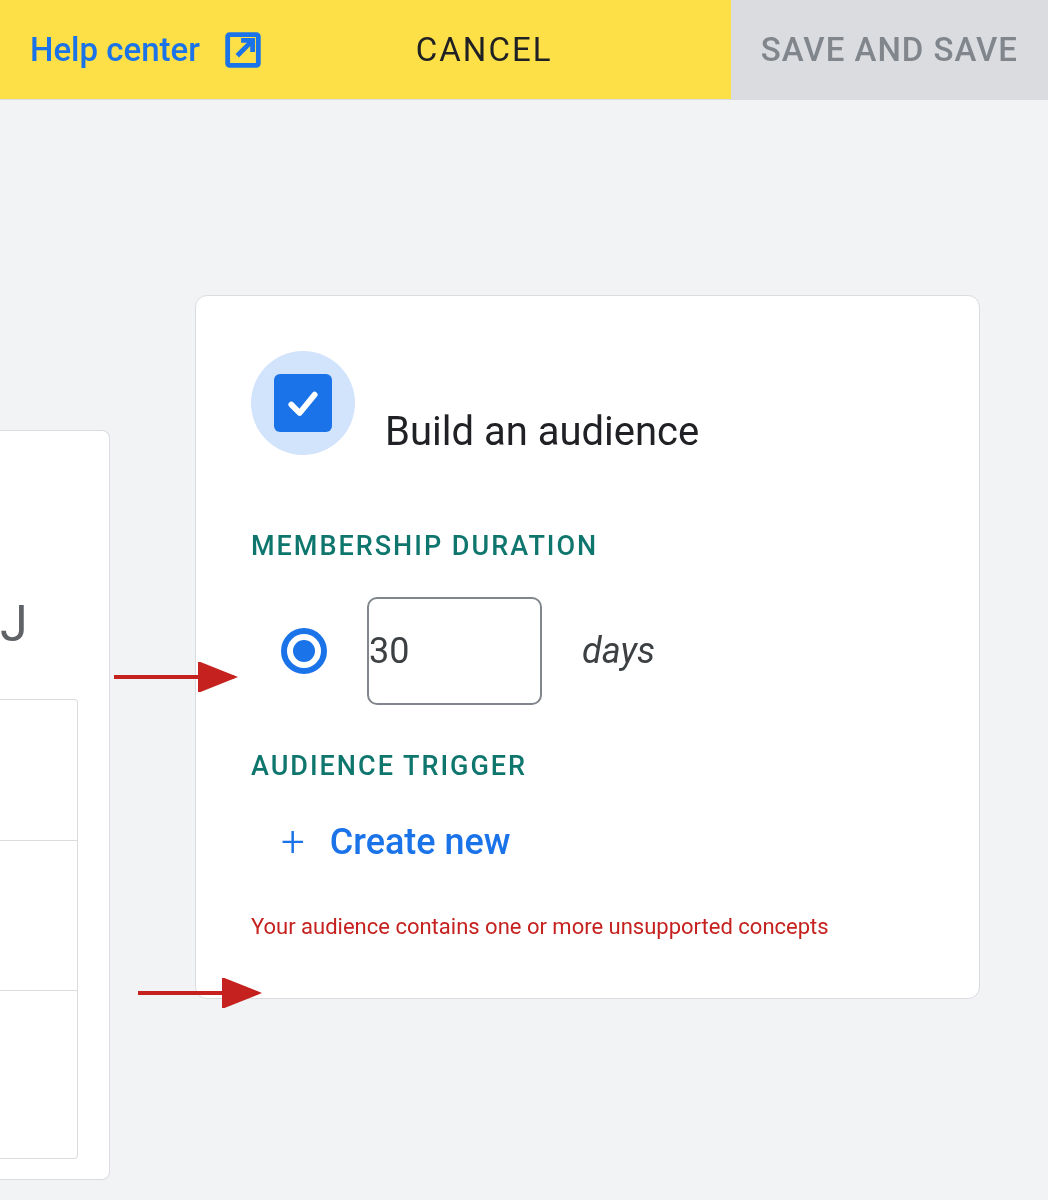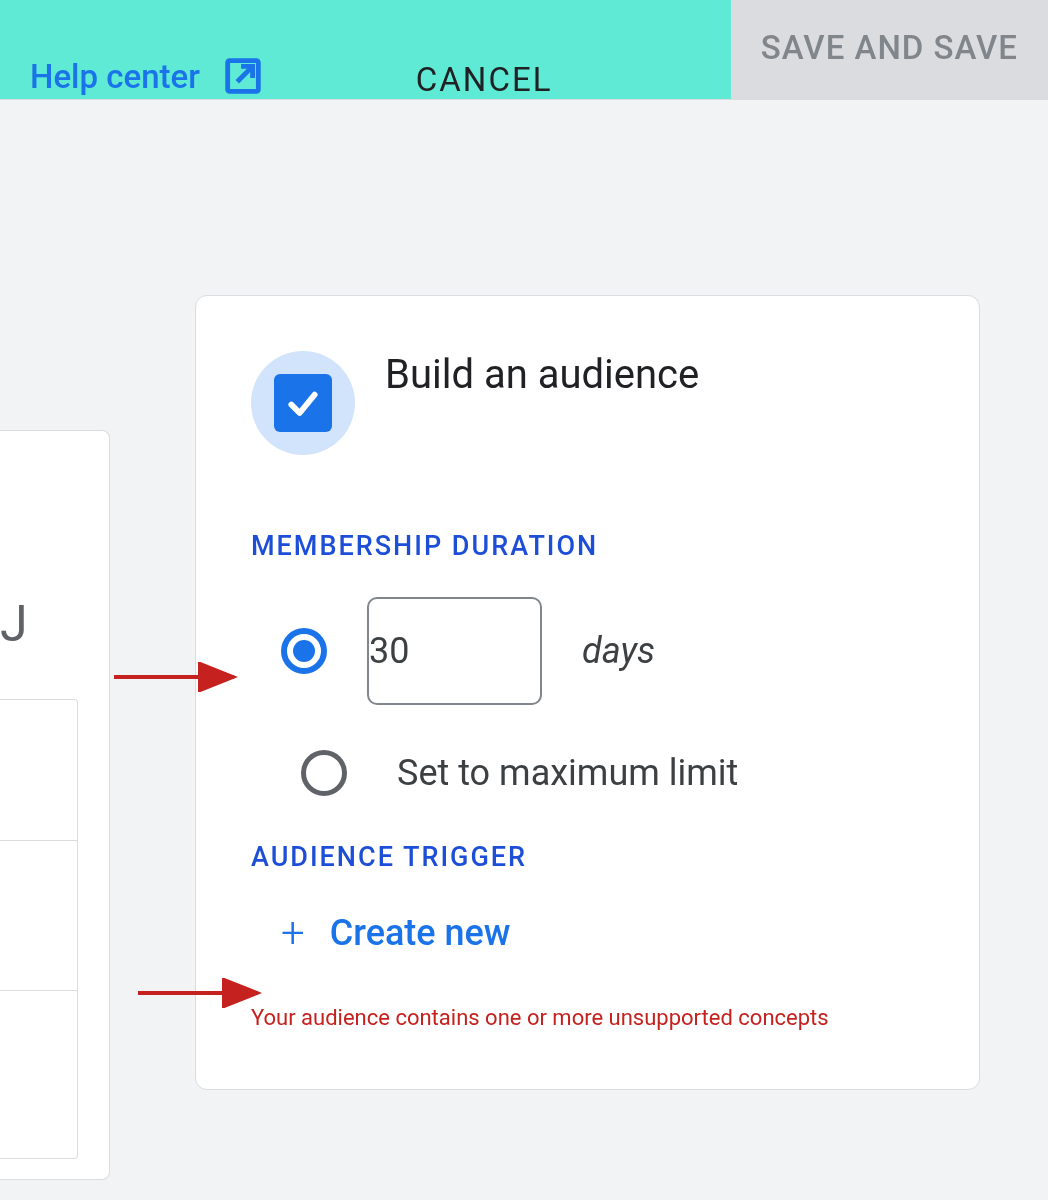--- a/index.html
+++ b/index.html
@@ -12,25 +12,25 @@
     body {
       width: 1048px;
       height: 1200px;
       background: #fff;
       overflow: hidden;
       position: relative;
     }
     
     .header {
       display: flex;
-      align-items: flex-end;
+      align-items: center;
       height: 100px;
       padding: 0 0 0 30px;
       border-bottom: 1px solid #dadce0;
-      background: #5eead4;
+      background: #fde047;
     }
     
     .help-center-link {
       display: flex;
       align-items: center;
       color: #1a73e8;
       font-size: 33px;
       font-weight: 500;
       cursor: pointer;
       gap: 20px;
@@ -130,21 +130,21 @@
       top: 195px;
       width: 785px;
       background: #fff;
       border: 1px solid #dadce0;
       border-radius: 12px;
       padding: 55px 50px 55px 55px;
     }
     
     .checkbox-row {
       display: flex;
-      align-items: flex-start;
+      align-items: flex-end;
       gap: 30px;
       margin-bottom: 75px;
     }
     
     .checkbox-circle {
       width: 104px;
       height: 104px;
       background: #d2e3fc;
       border-radius: 50%;
       display: flex;
@@ -163,21 +163,21 @@
     }
     
     .build-title {
       font-size: 40px;
       color: #202124;
       font-weight: 400;
     }
     
     .section-label {
       font-size: 27px;
-      color: #1d4ed8;
+      color: #0f766e;
       letter-spacing: 2px;
       font-weight: 500;
       margin-bottom: 35px;
     }
     
     .radio-row {
       display: flex;
       align-items: center;
       gap: 40px;
       margin-bottom: 45px;
@@ -314,24 +314,20 @@
     <div class="section-label">MEMBERSHIP DURATION</div>
 
     <div class="radio-row">
       <div class="radio-outer-selected">
         <div class="radio-inner-selected"></div>
       </div>
       <input class="days-input" type="text" value="30" style="">
       <span class="days-label">days</span>
     </div>
 
-    <div class="radio-row" style="margin-left:50px; gap:50px;">
-      <div class="radio-outer-unselected"></div>
-      <span class="radio-label">Set to maximum limit</span>
-    </div>
 
     <div class="trigger-section">
       <div class="section-label">AUDIENCE TRIGGER</div>
 
       <div class="create-new-btn">
         <span class="plus-icon">+</span>
         <span>Create new</span>
       </div>
 
       <div class="error-text">Your audience contains one or more unsupported concepts</div>

